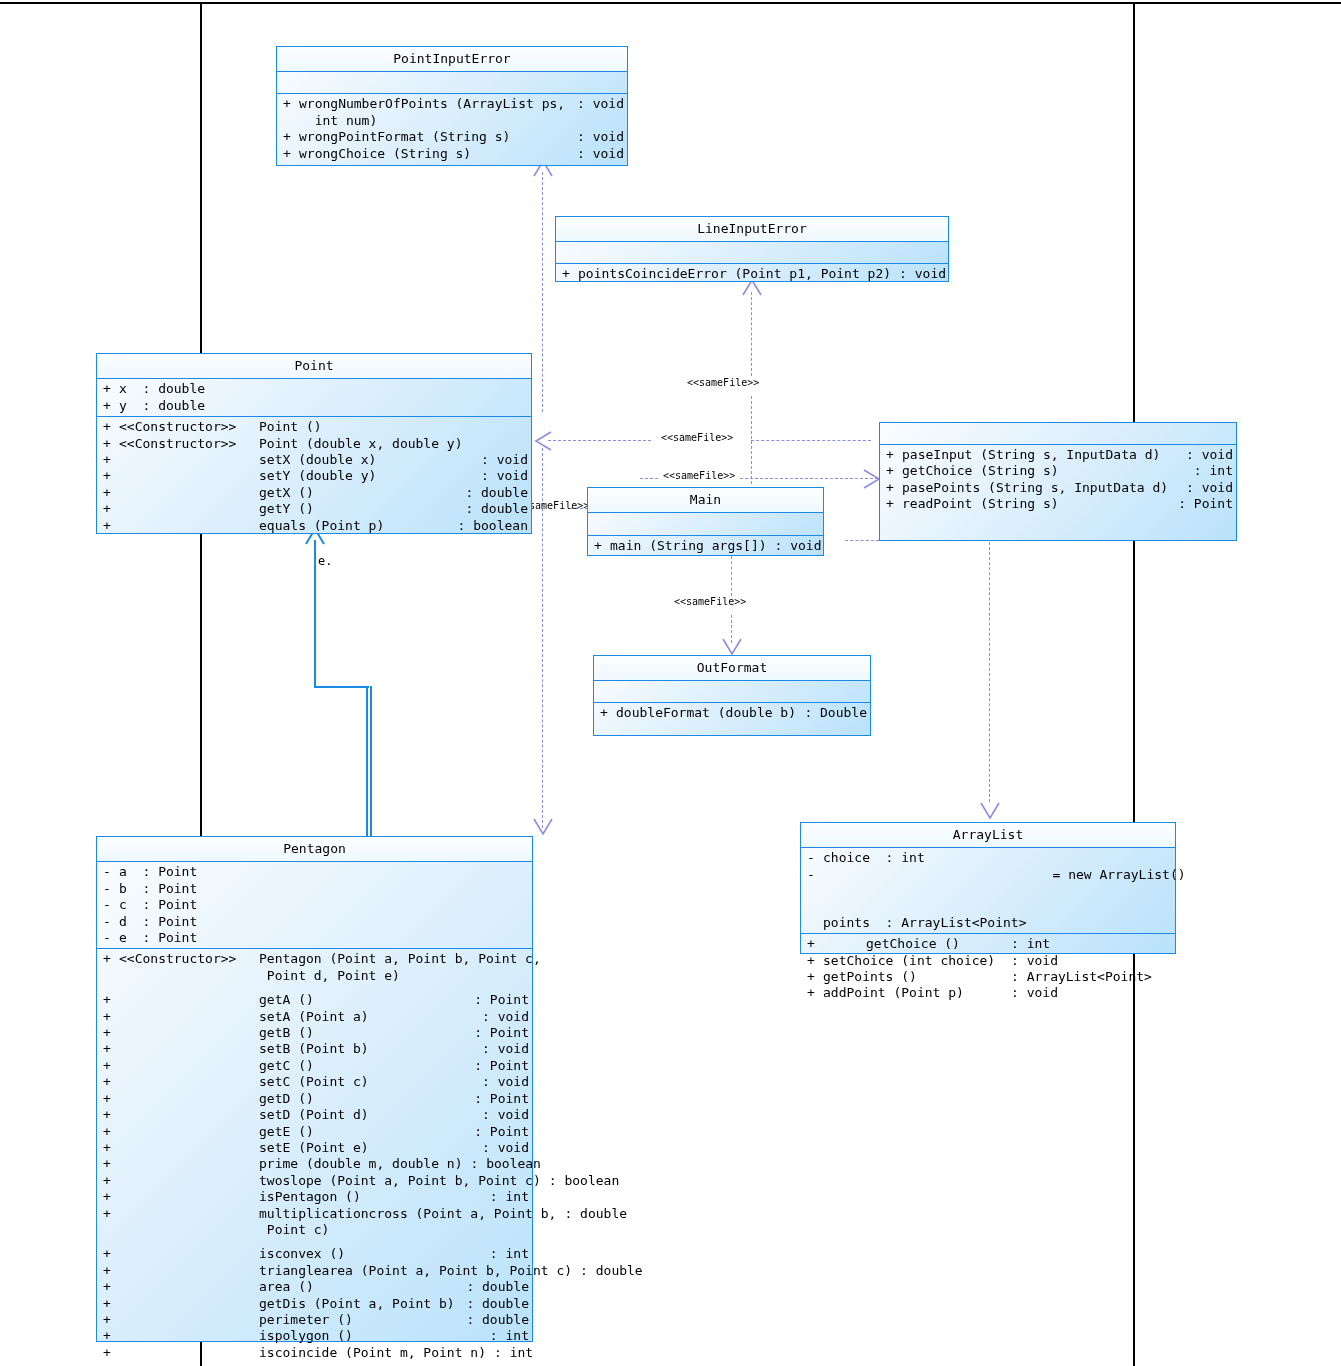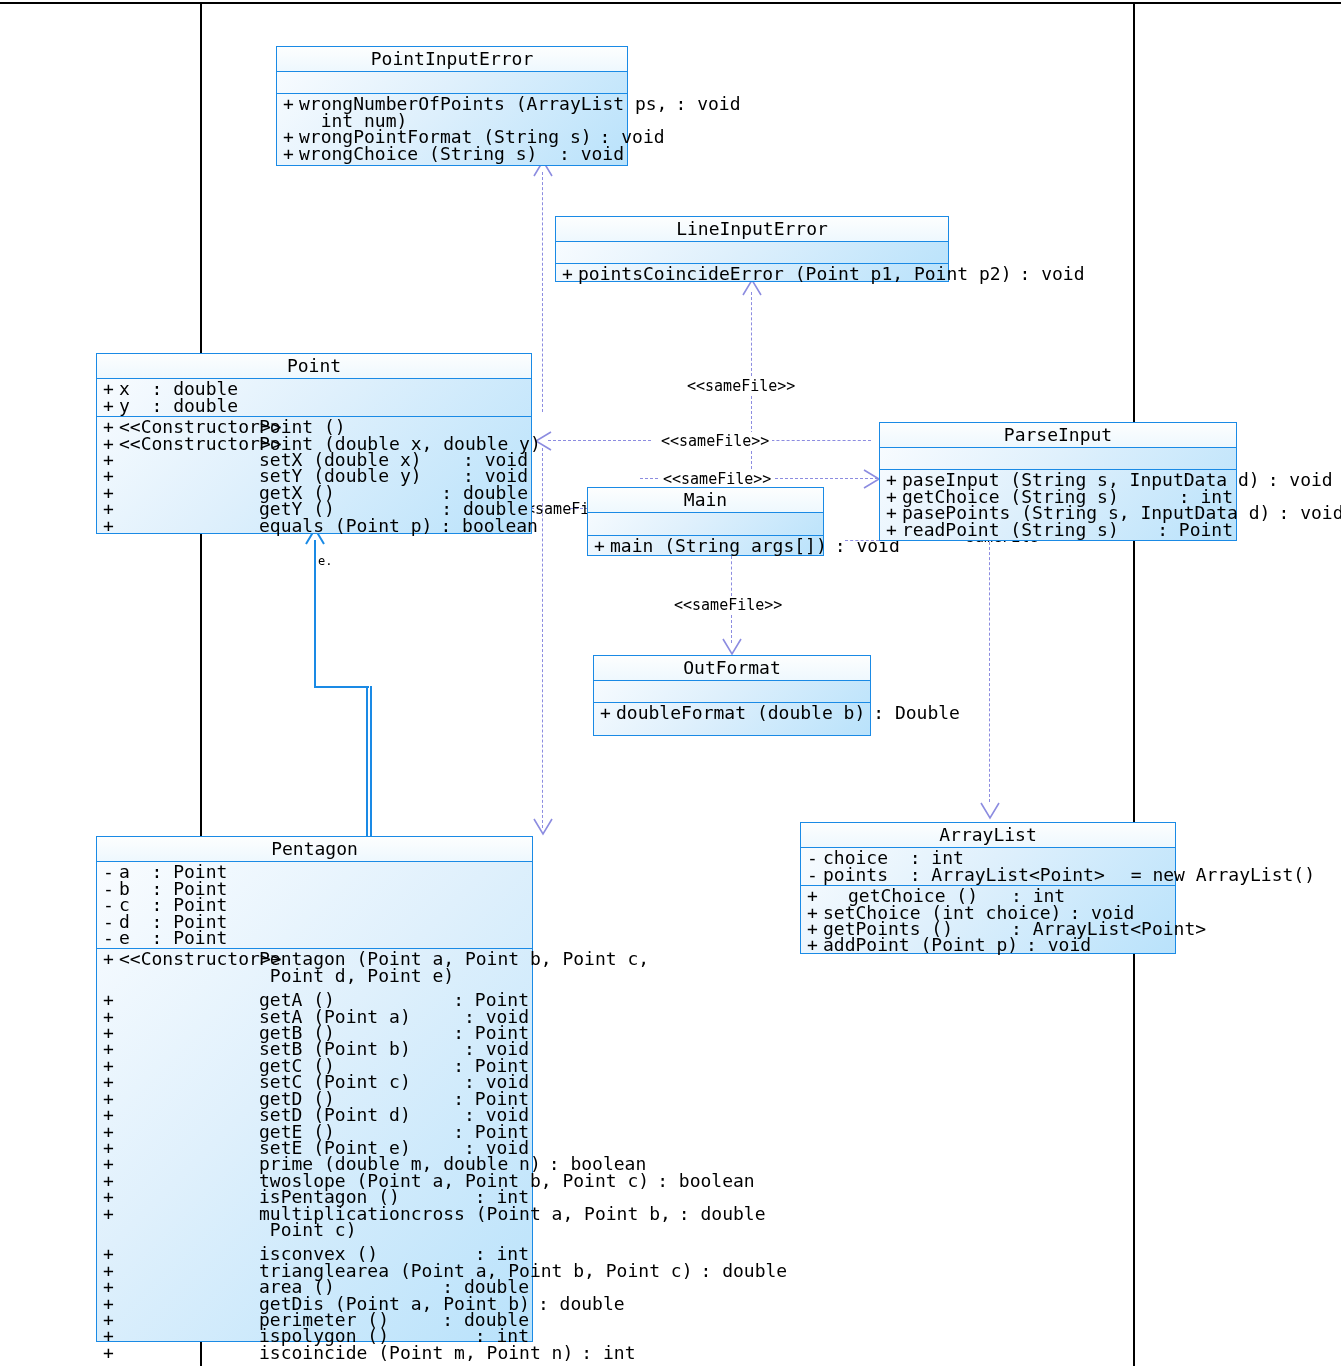--- a/index.html
+++ b/index.html
@@ -21,21 +21,21 @@
     position: absolute;
     background: #000000;
   }
 
   
   .uml-class {
     position: absolute;
     border: 1px solid #1a8ae5;
     box-sizing: border-box;
     background: linear-gradient(135deg, #fbfdff 0%, #dff0fc 45%, #b9e2fb 100%);
-    font-size: 18px;
+    font-size: 13px;
     line-height: 16.4px;
     color: #000000;
   }
   .uml-title {
     text-align: center;
     padding: 4px 2px 4px 2px;
     border-bottom: 1px solid #1a8ae5;
     background: linear-gradient(180deg, #fdfefe 0%, #eef8fe 100%);
     white-space: nowrap;
   }
@@ -98,21 +98,21 @@
     height: 0;
     border-top: 2px solid #1a8ae5;
   }
   .arrow-svg {
     position: absolute;
     overflow: visible;
   }
   .stereo-label {
     position: absolute;
     font-family: "DejaVu Sans Mono", "Liberation Mono", monospace;
-    font-size: 15px;
+    font-size: 10px;
     color: #000000;
     background: #ffffff;
     padding: 0 3px;
     white-space: nowrap;
   }
   .role-label {
     position: absolute;
     font-family: "DejaVu Sans Mono", "Liberation Mono", monospace;
     font-size: 12px;
     color: #000000;
@@ -288,21 +288,20 @@
     <div class="uml-ops">
       <div class="uml-row">
         <span class="vis">+</span>
         <span class="sig">main (String args[])</span>
         <span class="ret">: void</span>
       </div>
     </div>
   </div>
 
   <div class="uml-class" style="left:879px; top:422px; width:358px; height:119px;">
-    <div class="uml-title">ParseInput</div>
     <div class="uml-attrs empty"></div>
     <div class="uml-ops">
       <div class="uml-row">
         <span class="vis">+</span>
         <span class="sig">paseInput (String s, InputData d)</span>
         <span class="ret">: void</span>
       </div>
       <div class="uml-row">
         <span class="vis">+</span>
         <span class="sig">getChoice (String s)</span>
@@ -335,21 +334,21 @@
 
   <div class="uml-class" style="left:800px; top:822px; width:376px; height:132px;">
     <div class="uml-title">ArrayList</div>
     <div class="uml-attrs">
       <div class="uml-row">
         <span class="vis">-</span>
         <span class="sig">choice  : int</span>
       </div>
       <div class="uml-row">
         <span class="vis">-</span>
-        <span class="sig" style="flex:0 0 auto;">points  : ArrayList&lt;Point&gt;</span>
+        <span class="sig" style="flex:0 0 auto;margin-top:48px;">points  : ArrayList&lt;Point&gt;</span>
         <span class="ret" style="padding-left:26px;">= new ArrayList()</span>
       </div>
     </div>
     <div class="uml-ops">
       <div class="uml-row">
         <span class="vis">+</span>
         <span class="sig" style="flex:0 0 180px;text-align:center;">getChoice ()</span>
         <span class="ret">: int</span>
       </div>
       <div class="uml-row">

